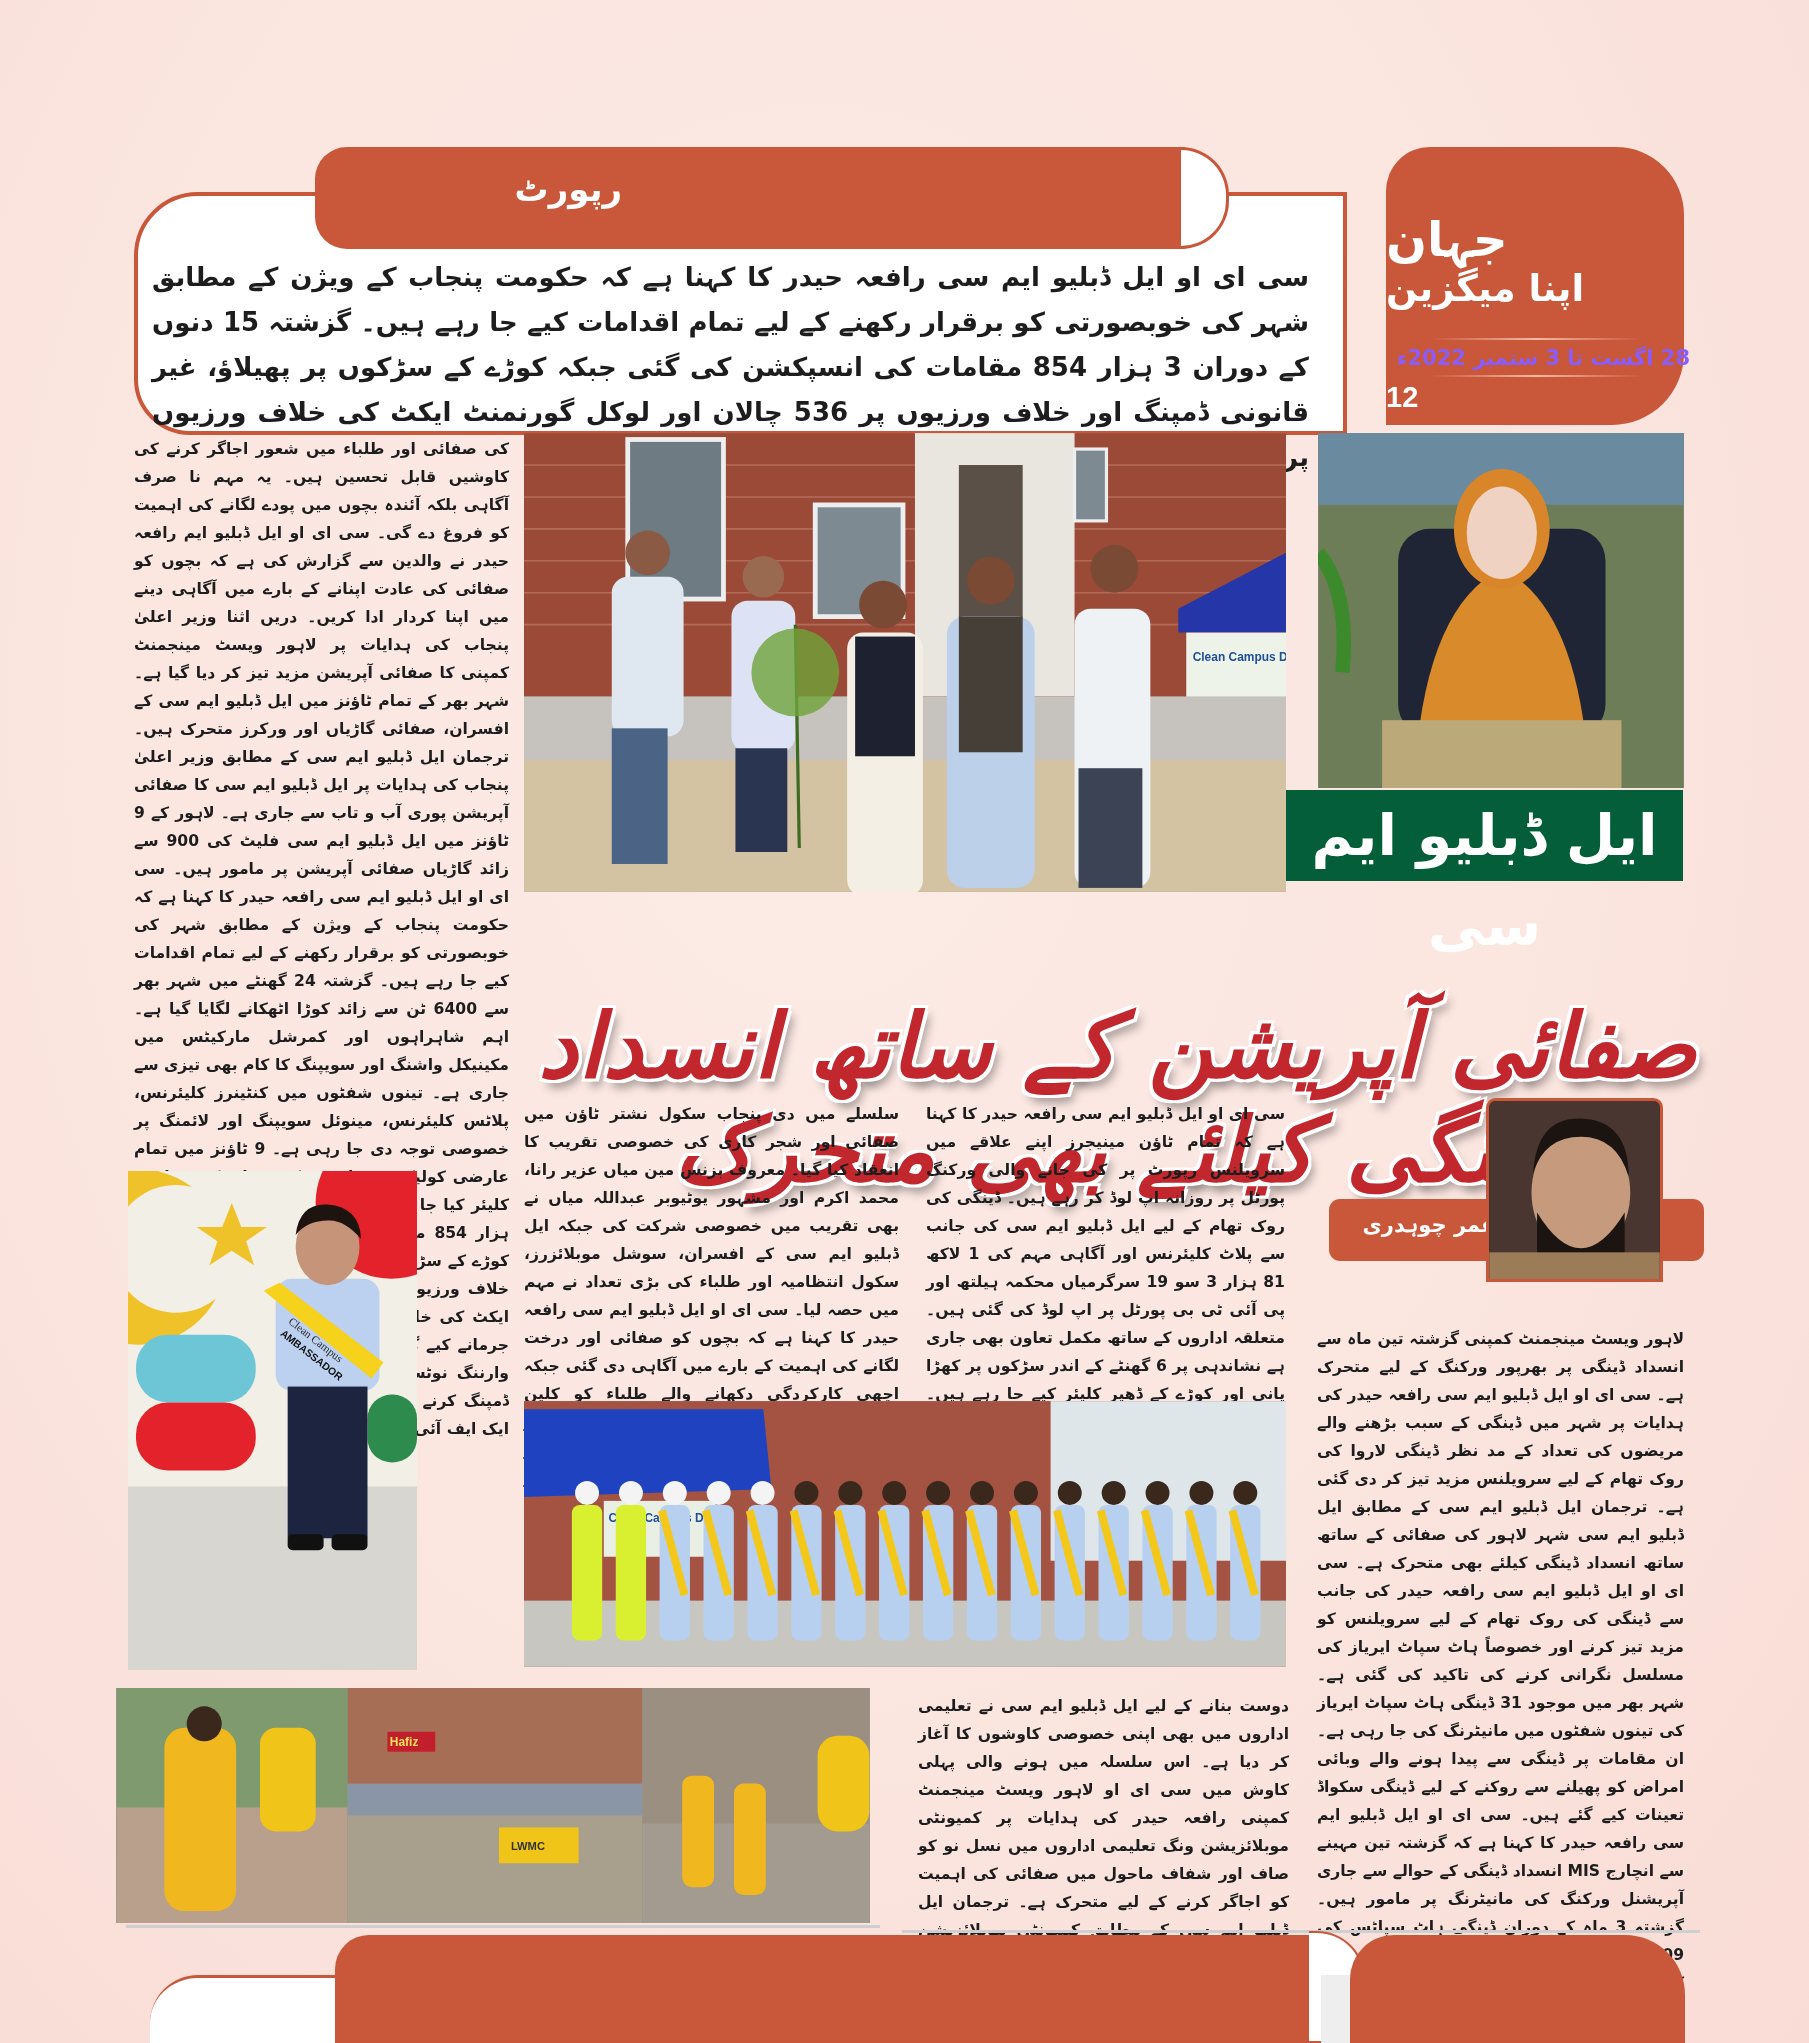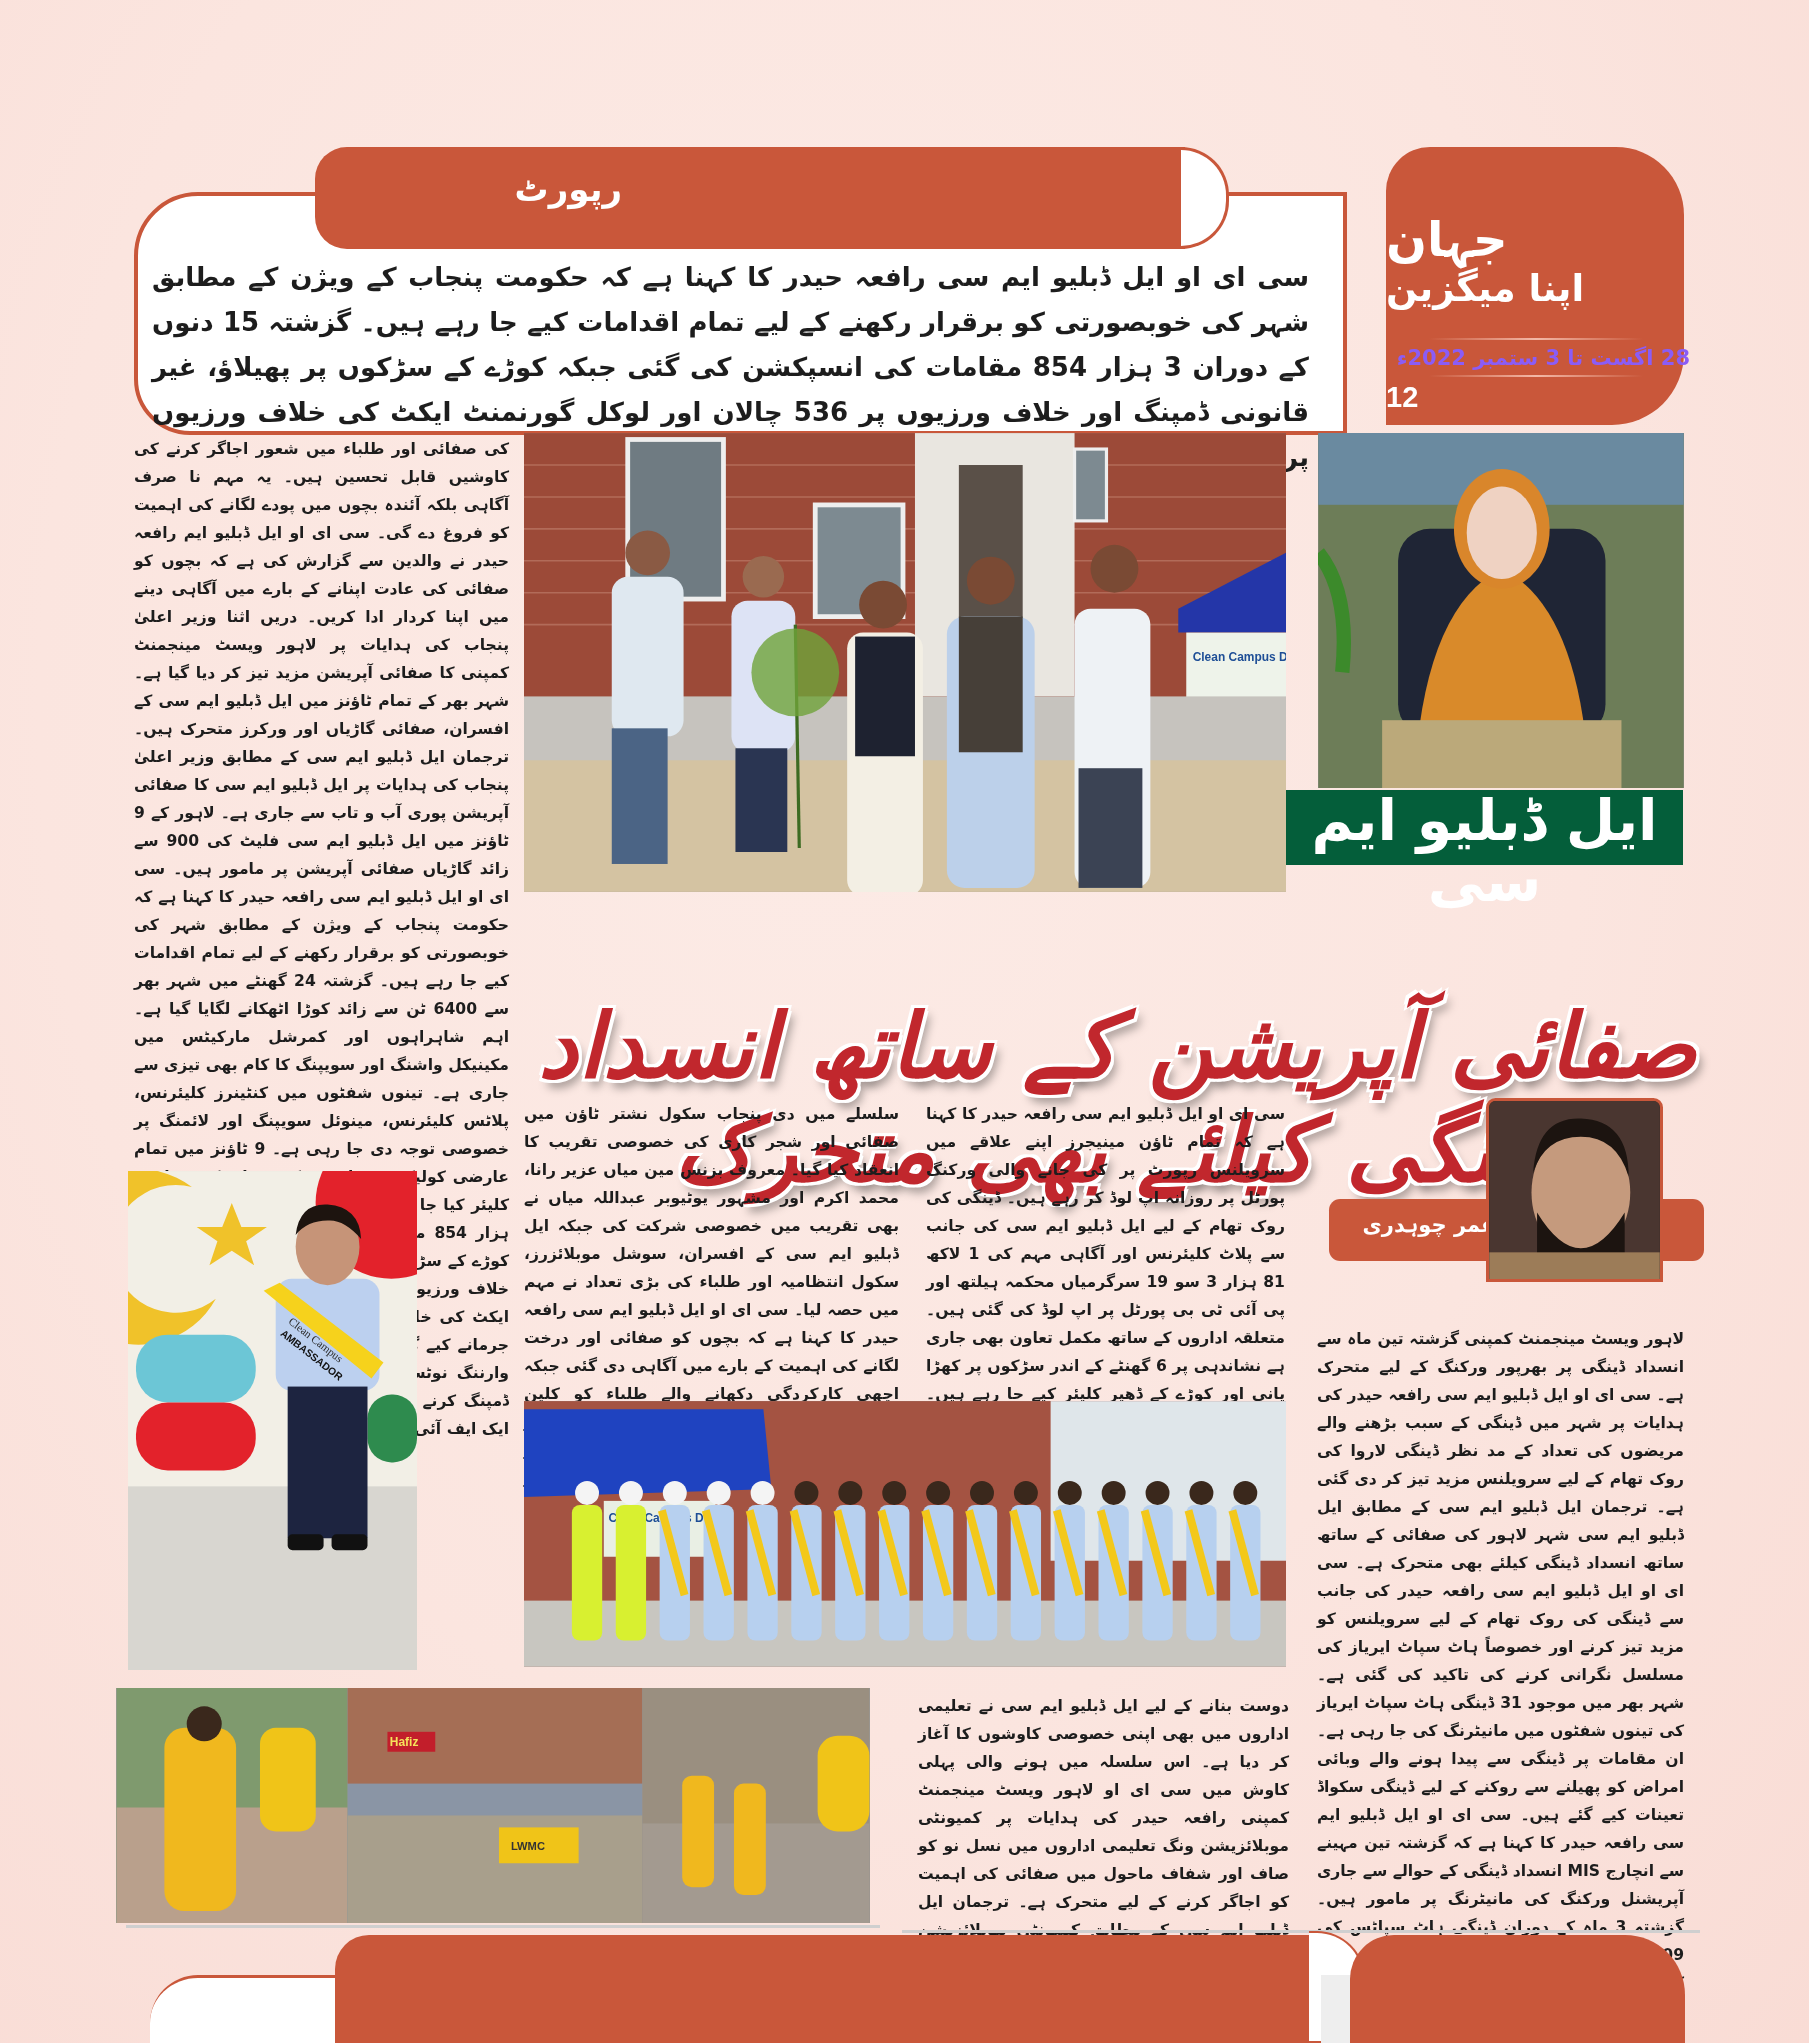--- a/index.html
+++ b/index.html
@@ -28,21 +28,21 @@
   #masthead-page { left: 1386px; top: 381px; width: 298px; color: #fff; font-size: 29px; font-weight: bold; font-family: "Liberation Sans", sans-serif; }
 
   
   .col { font-size: 15.6px; line-height: 28px; font-weight: bold; }
   #left-col { left: 134px; top: 435px; width: 375px; }
 
   
   .photo { overflow: hidden; background: #999; }
   #photo-tree { left: 524px; top: 433px; width: 762px; height: 459px; }
   #photo-official { left: 1318px; top: 433px; width: 366px; height: 355px; }
-  #lwmc-label { left: 1286px; top: 790px; width: 397px; height: 75px; background: #045e3a; color: #fff; font-size: 57px; font-weight: bold; text-align: center; line-height: 61px; direction: rtl; }
+  #lwmc-label { left: 1286px; top: 790px; width: 397px; height: 91px; background: #045e3a; color: #fff; font-size: 57px; font-weight: bold; text-align: center; line-height: 90px; direction: rtl; }
 
   #headline { left: 527px; top: 994px; width: 1181px; text-align: center; color: #c1272d; font-size: 89px; font-weight: bold; direction: rtl; font-style: italic;
     text-shadow: 3.2px 3.2px 0 #fff, -3.2px -3.2px 0 #fff, 3.2px -3.2px 0 #fff, -3.2px 3.2px 0 #fff, 4.8px 8px 9.6px rgba(0,0,0,0.35); }
 
   
   #author-band { left: 1329px; top: 1199px; width: 375px; height: 62px; border-radius: 11.2px; }
   #author-name { left: 1341px; top: 1213px; width: 176px; text-align: center; color: #fff; font-size: 21px; direction: rtl; font-weight: bold; }
   #author-photo { left: 1486px; top: 1098px; width: 177px; height: 184px; border: 3.2px solid #c9573a; border-radius: 9.6px 9.6px 0 0; overflow: hidden; background: #3a2a25; box-sizing: border-box; }
 
   #mid-col { left: 524px; top: 1100px; width: 375px; }

